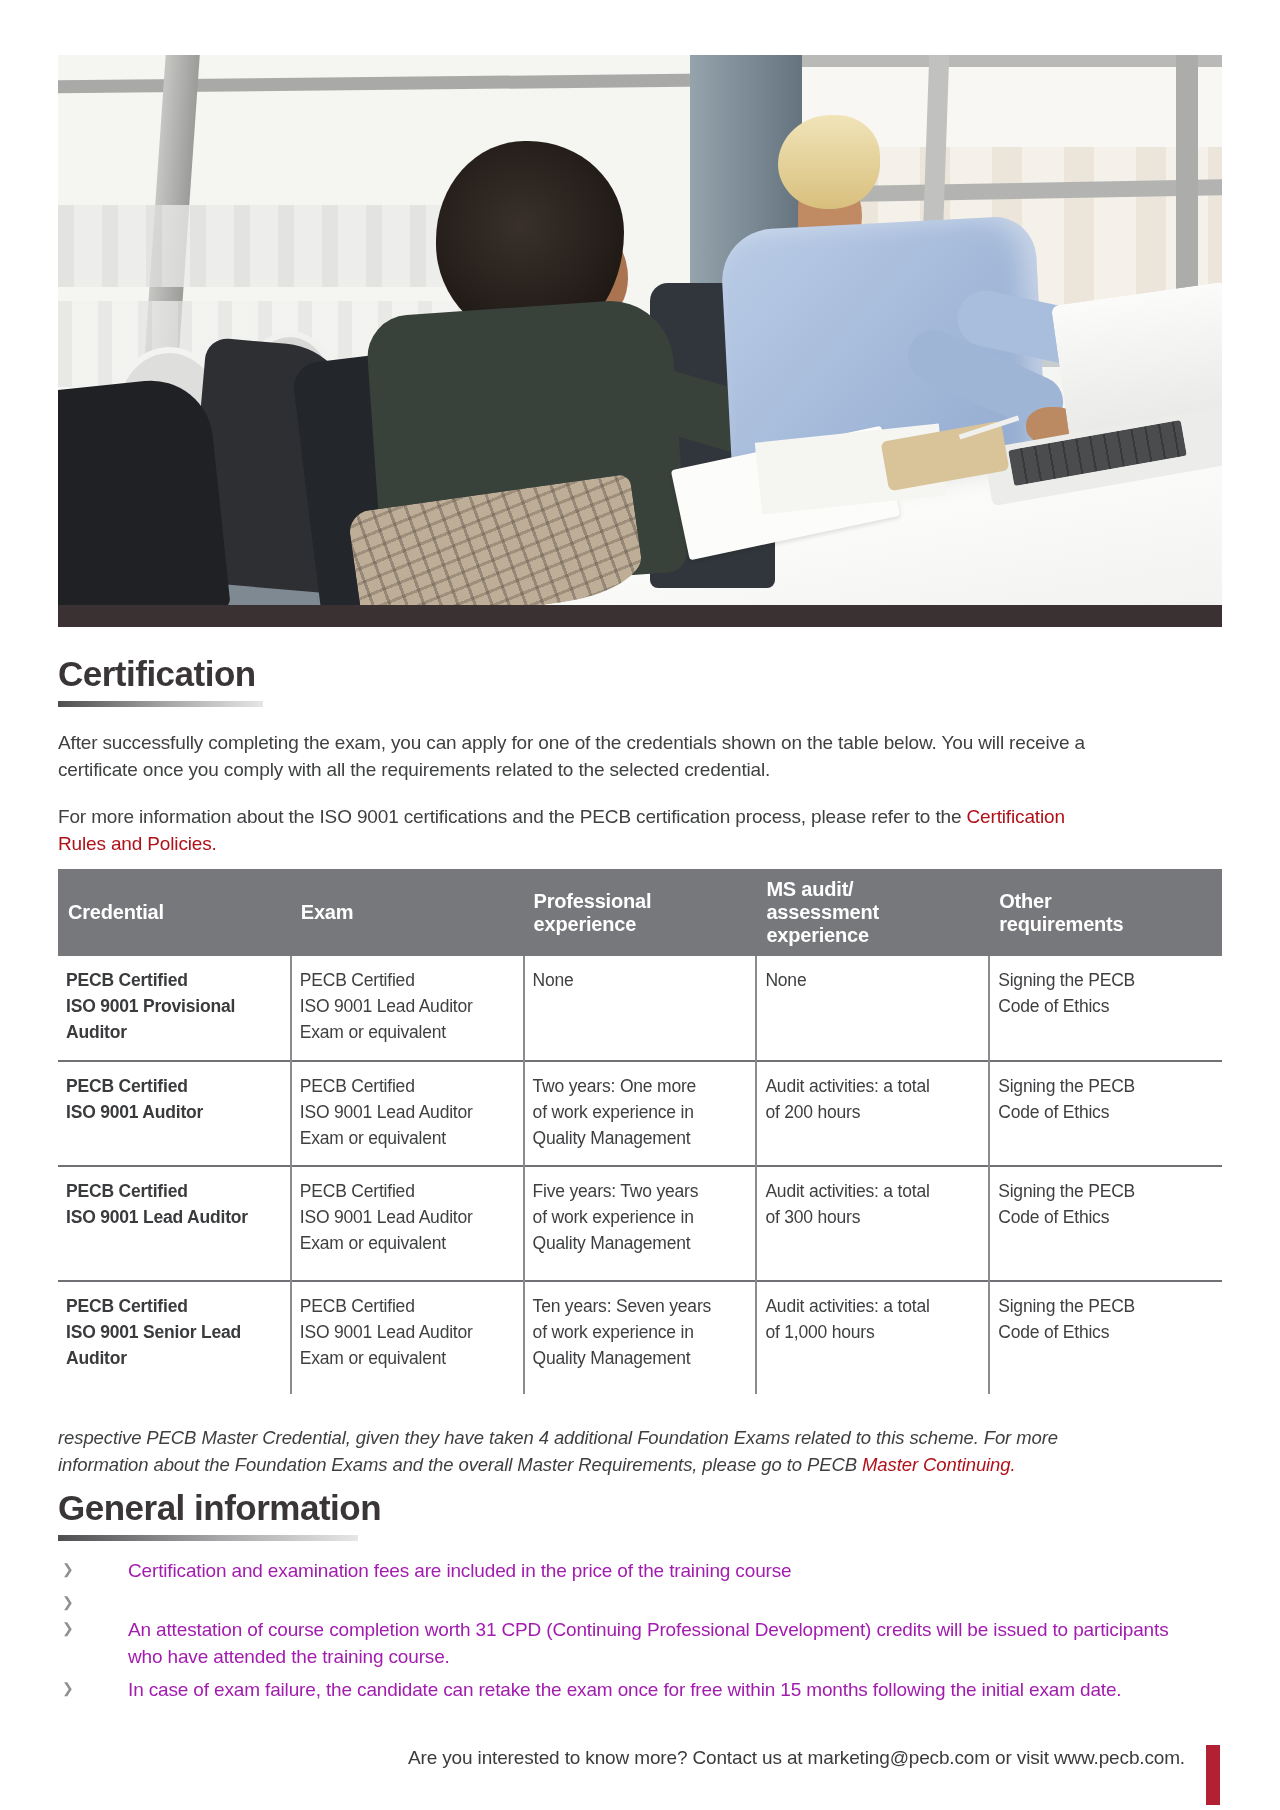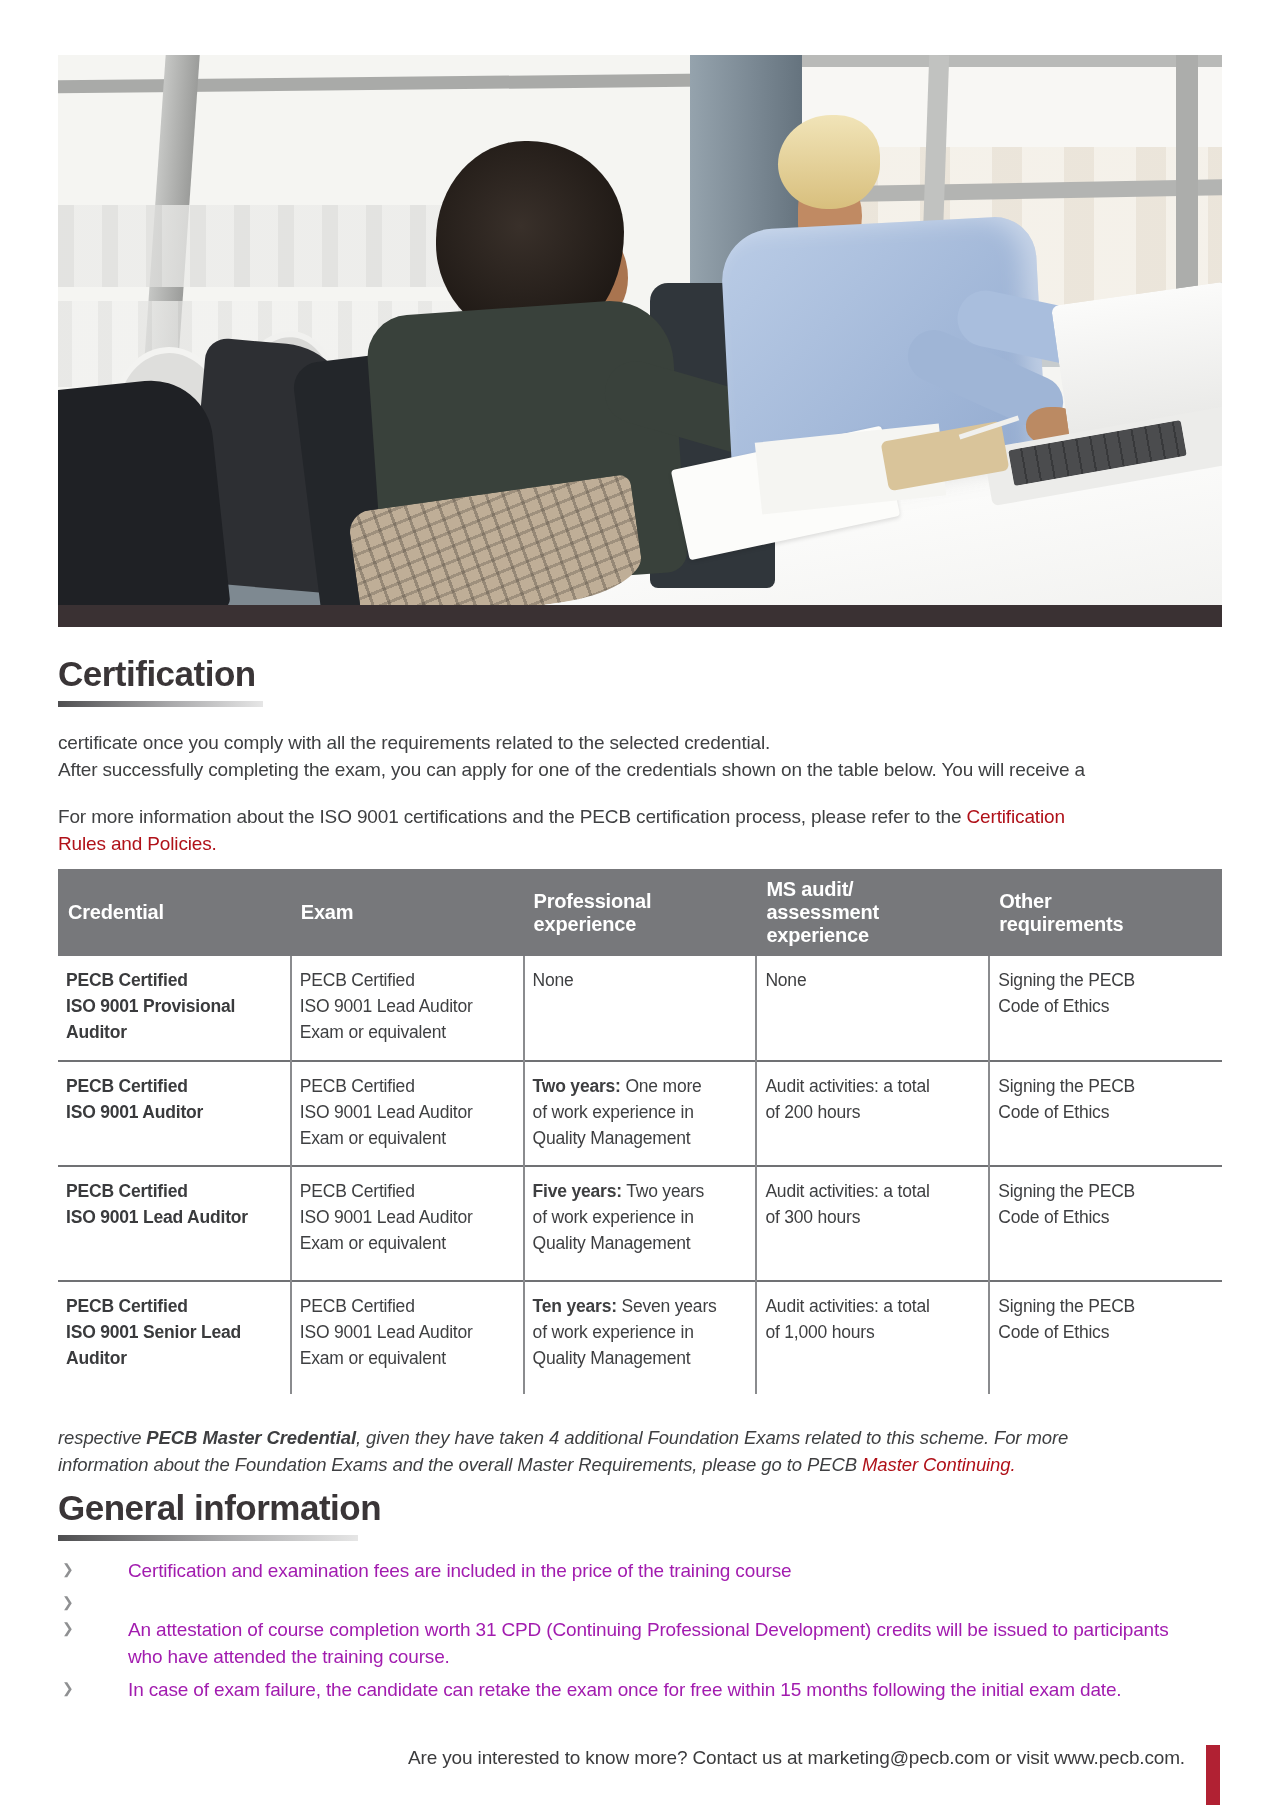--- a/index.html
+++ b/index.html
@@ -83,21 +83,21 @@
   table.cred-table { margin-top:12px; width:1164px; table-layout:fixed; border-collapse:collapse; }
   .cred-table th { width:20%; background:#77787b; color:#ffffff; font-size:20px; font-weight:700;
                    text-align:left; vertical-align:middle; padding:8px 10px; height:87px; line-height:23px; letter-spacing:-.2px; }
   .cred-table td { vertical-align:top; padding:11px 14px 0 8px; font-size:17.5px; line-height:26px;
                    color:#3e3f41; letter-spacing:-.2px; border-right:2px solid #8a8b8e; }
   .cred-table td:last-child { border-right:none; }
   .cred-table tbody tr { border-bottom:2px solid #707174; }
   .cred-table tbody tr:last-child { border-bottom:none; }
   .r1 td { height:105px; } .r2 td { height:105px; } .r3 td { height:115px; } .r4 td { height:113px; }
   .cred-table td.cred { font-weight:700; color:#3a3b3d; }
-  .b { font-weight:700;text-align:center; }
+  .b { font-weight:400;text-align:center; }
 
   .note { margin-top:30px; font-size:18.5px; line-height:27px; font-style:italic; color:#3e3f41; letter-spacing:-.1px; }
   .h-gen { margin-top:12px; font-size:34px; }
   .bullets { margin-top:16px; }
   .bullet { display:flex; margin-bottom:6px; }
   .chev { width:30px; flex:0 0 30px; color:#8f9092; font-size:14px; padding-top:4px; padding-left:4px; }
   .btext { font-size:19px; line-height:27px; color:#a21caf; letter-spacing:-.15px;margin-left:40px; }
 
   .footer-text { position:absolute; top:1744px; left:58px; width:1127px; text-align:right;
                  font-size:19px; line-height:28px; color:#3b3b3d; letter-spacing:-.15px; }
@@ -159,22 +159,22 @@
     </div>
     <div class="photo-bar"></div>
   </div>
 
   <div class="content">
 
     <h1 class="sec h-cert">Certification</h1>
     <div class="rule rule-cert"></div>
 
     <div class="para p1">
+      <div>After successfully completing the exam, you can apply for one of the credentials shown on the table below. You will receive a</div>
       <div>certificate once you comply with all the requirements related to the selected credential.</div>
-      <div>After successfully completing the exam, you can apply for one of the credentials shown on the table below. You will receive a</div>
     </div>
 
     <div class="para p2">
       <div><span>For more information about the ISO 9001 certifications and the PECB certification process, please refer to the </span><span class="red">Certification</span></div>
       <div><span class="red">Rules and Policies.</span></div>
     </div>
 
     <table class="cred-table">
       <thead>
         <tr>

